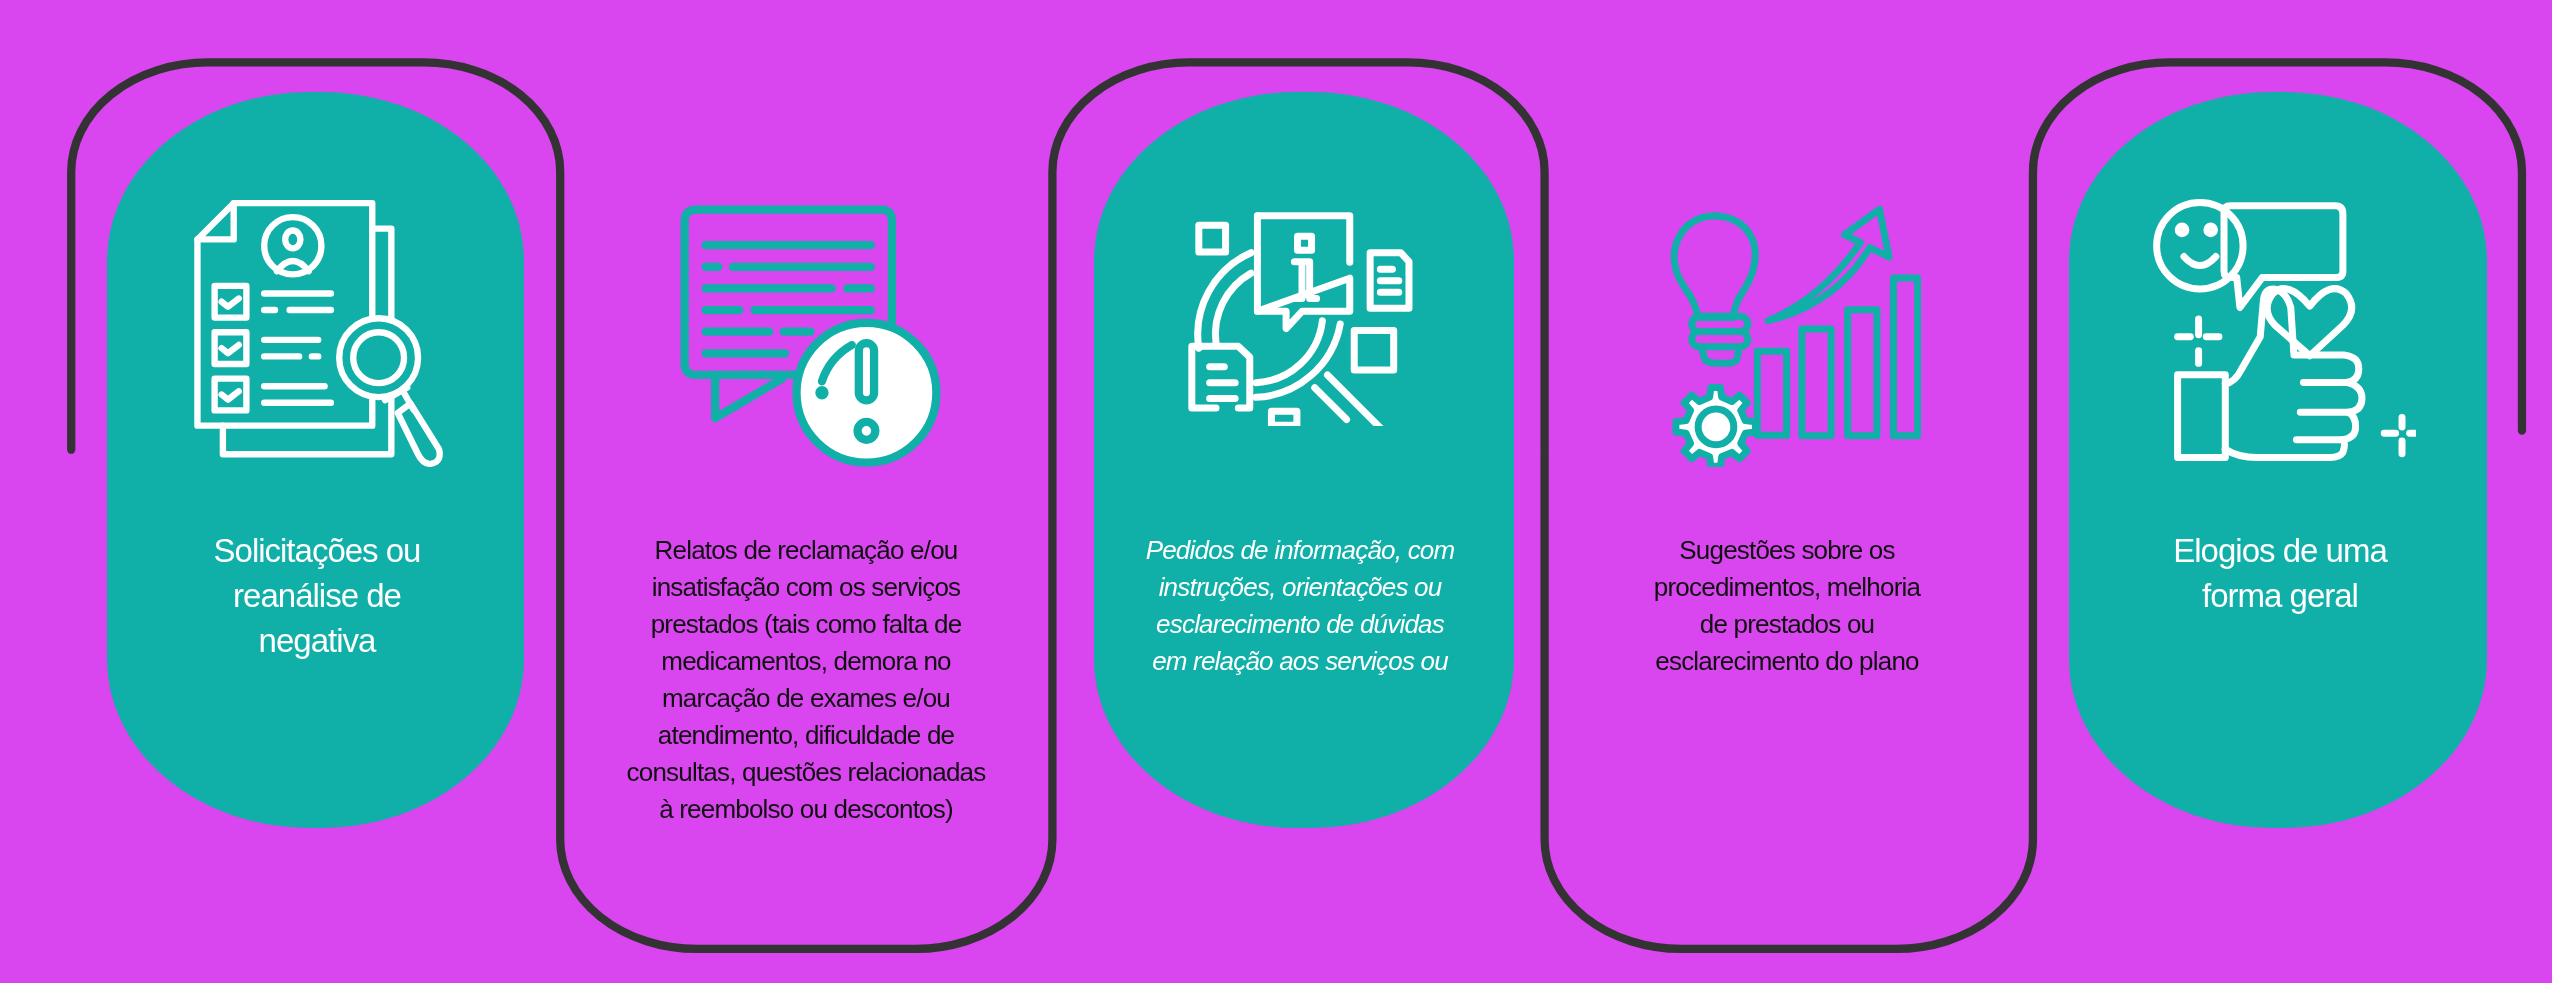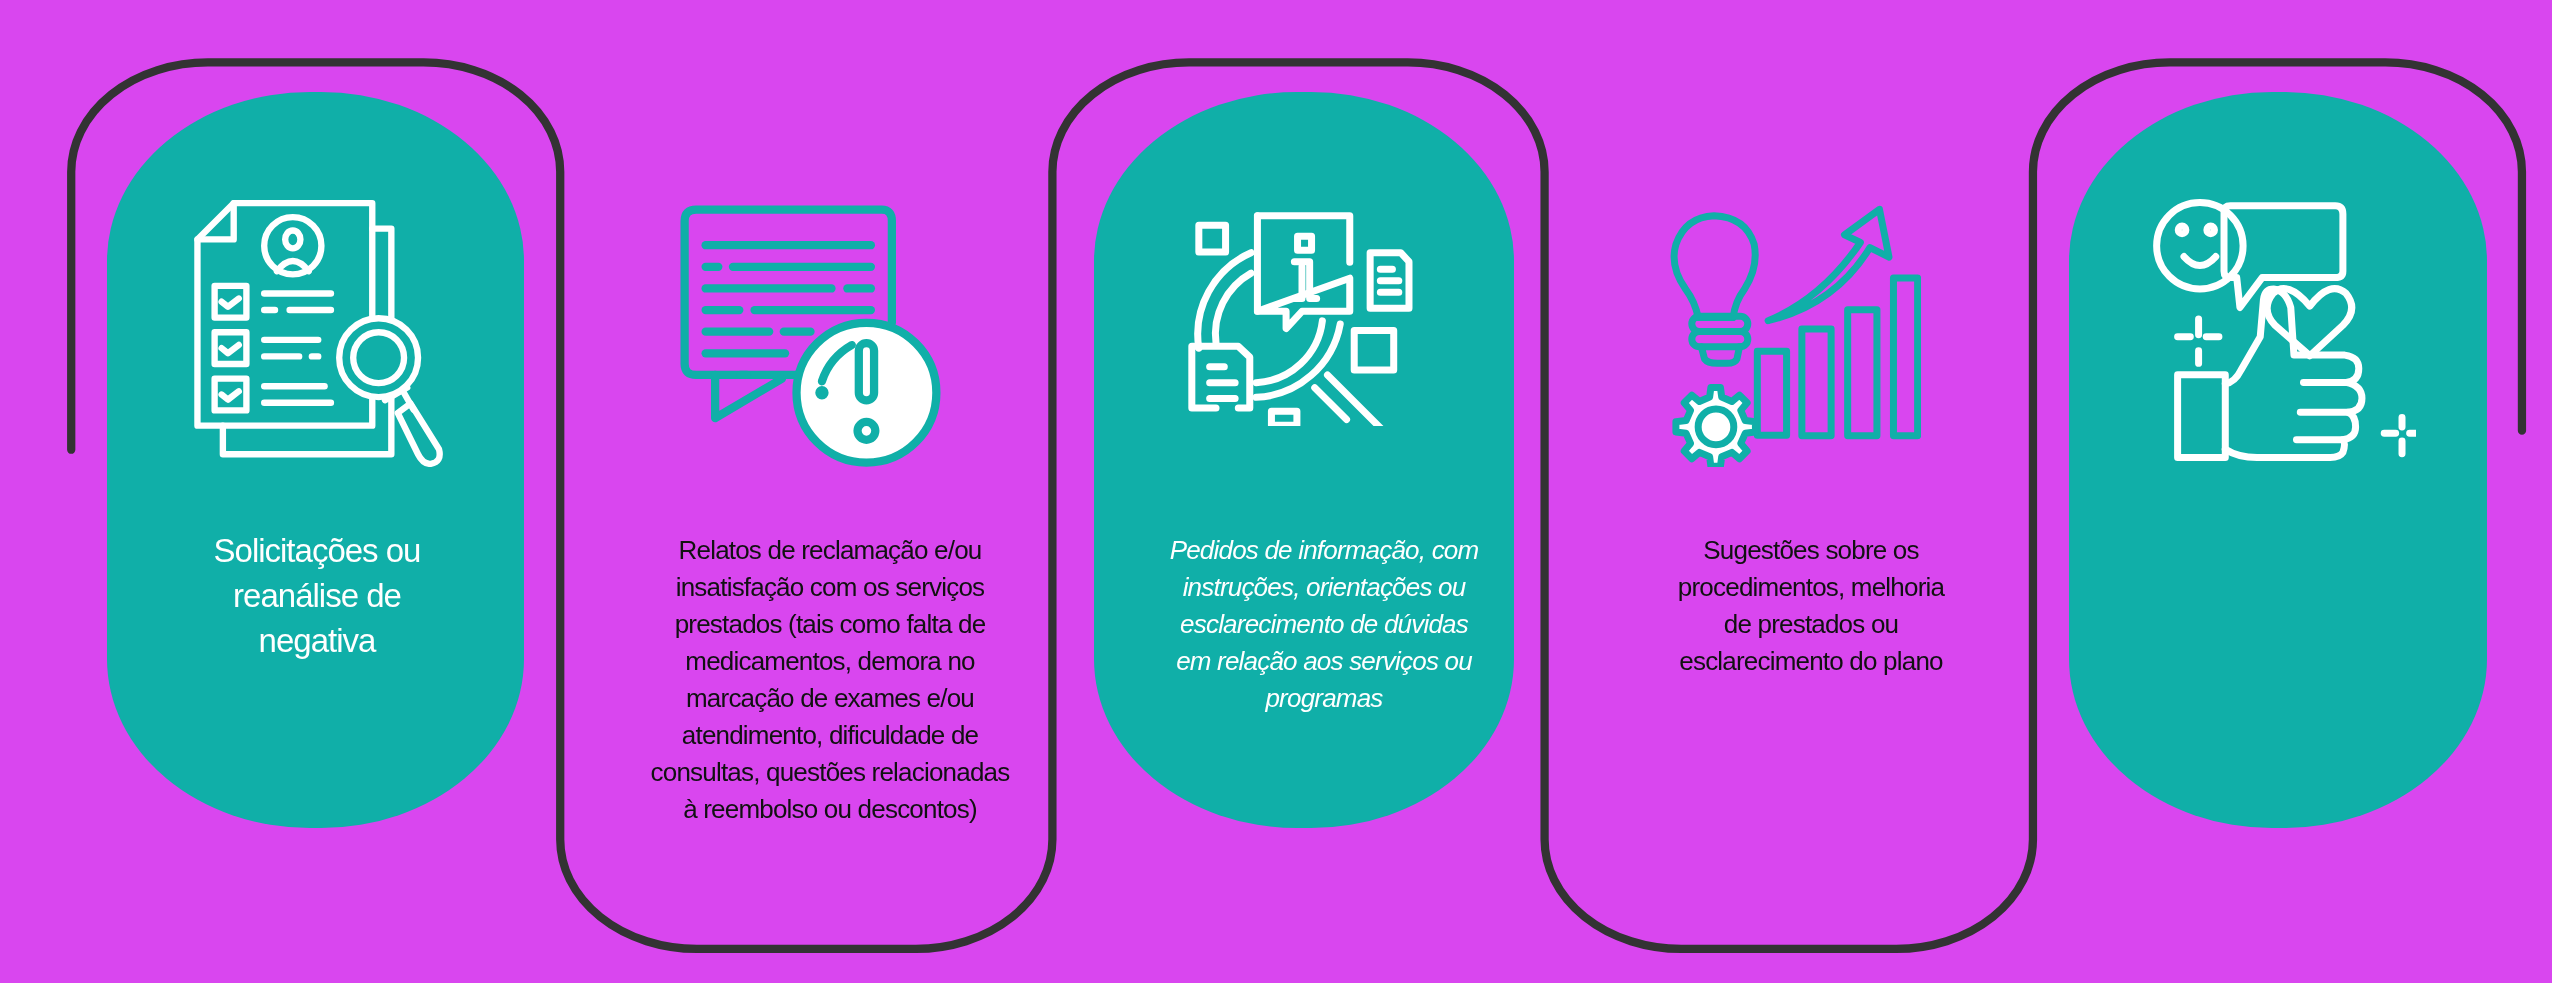--- a/index.html
+++ b/index.html
@@ -35,21 +35,20 @@
     font-size: 33px;
     line-height: 45px;
     color: #ffffff;
     letter-spacing: -1px;
   }
   .label.small {
     top: 532px;
     font-size: 26px;
     line-height: 37px;
     letter-spacing: -0.8px;
-    margin-left: 24px;
   }
   .label.small.dark { color: #111111; }
   .label.small.light { color: #ffffff; }
 </style>
 </head>
 <body>
 
 <div id="canvas">
 
   <svg class="outline-svg" width="2576" height="984" viewBox="0 0 4051 1547">
@@ -225,25 +224,28 @@
     <span class="line">atendimento, dificuldade de</span>
     <span class="line">consultas, questões relacionadas</span>
     <span class="line">à reembolso ou descontos)</span>
   </div>
 
   <div class="label small light" style="left:1300px;font-style:italic;">
     <span class="line">Pedidos de informação, com</span>
     <span class="line">instruções, orientações ou</span>
     <span class="line">esclarecimento de dúvidas</span>
     <span class="line">em relação aos serviços ou</span>
-    <span class="line">programas</span>
   </div>
 
   <div class="label small dark" style="left:1787px;">
     <span class="line">Sugestões sobre os</span>
     <span class="line">procedimentos, melhoria</span>
     <span class="line">de prestados ou</span>
     <span class="line">esclarecimento do plano</span>
   </div>
 
+  <div class="label big" style="left:2280px;">
+    <span class="line">Elogios de uma</span>
+    <span class="line">forma geral</span>
+  </div>
 
 </div>
 
 
 </body></html>

